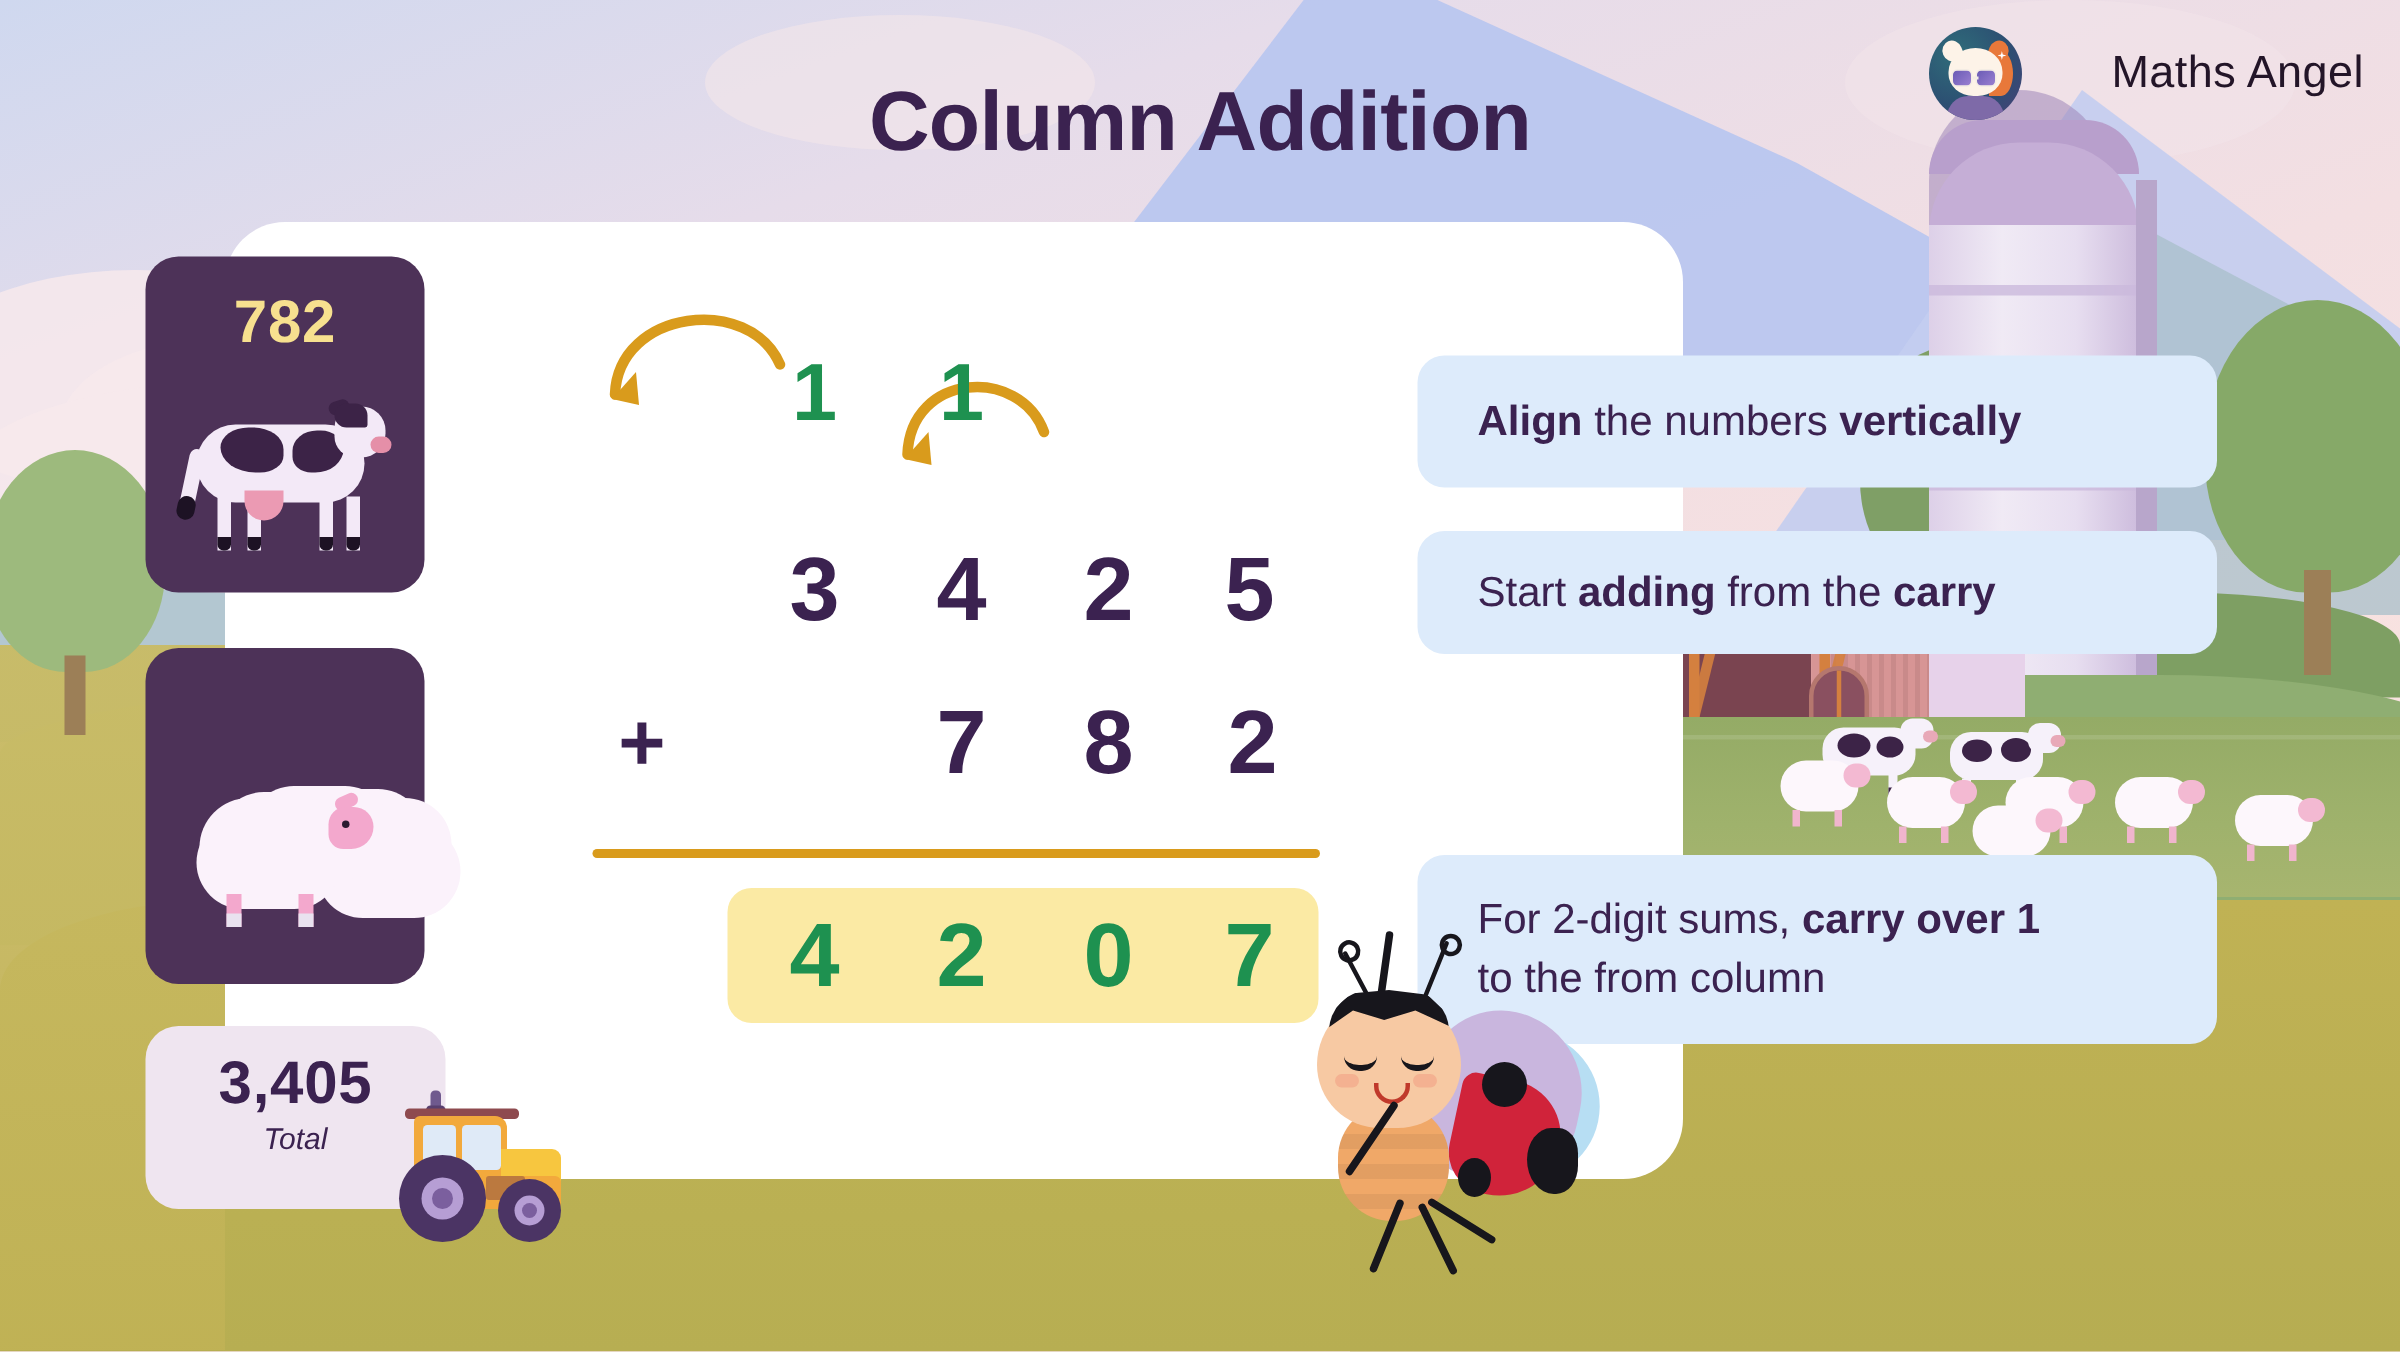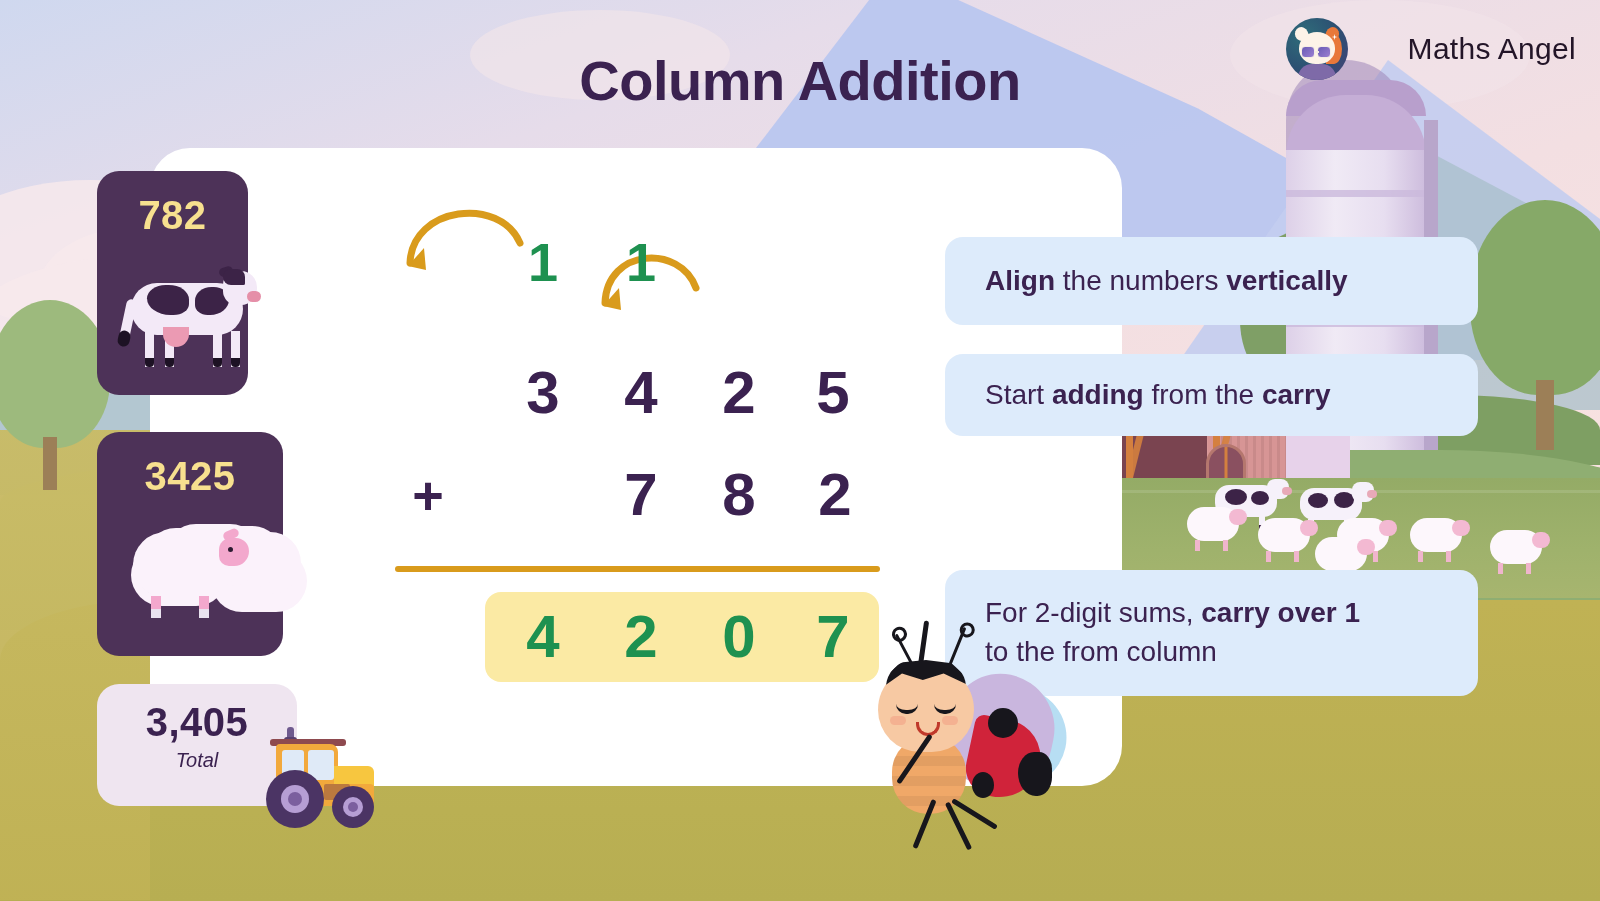--- a/index.html
+++ b/index.html
@@ -250,21 +250,21 @@
     position:absolute; right:10px; top:16px; width:6px; height:6px; background:#fff;
     clip-path:polygon(50% 0,60% 40%,100% 50%,60% 60%,50% 100%,40% 60%,0 50%,40% 40%);
   }
   .brand-name { font-size:30px; color:#231528; letter-spacing:.3px;margin-left:44px; }
 
   
   .card {
     position:absolute; border-radius:22px;
   }
   .card-dark { background:#4d3258; }
-  .card-cow   { left:97px; top:171px;  width:151px; height:224px; }
+  .card-cow   { left:97px; top:171px;  width:186px; height:224px; }
   .card-sheep { left:97px; top:432px;  width:186px; height:224px; }
   .card-total {
     left:97px; top:684px; width:200px; height:122px;
     background:#efe5f0;
   }
   .card-num {
     text-align:center; font-size:40px; font-weight:bold; color:#f7e08f;
     padding-top:22px; letter-spacing:.5px;
   }
   .total-num {
@@ -665,21 +665,20 @@
       </div>
     <div class="cow-udder"></div>
     <div class="cow-ear"></div>
     <div class="cow-head"></div>
     <div class="cow-head-spot"></div>
     <div class="cow-nose"></div>
   </div>
 </div>
 
 <div class="card card-dark card-sheep">
-  <div class="card-num">3425</div>
   <div class="sheep-art">
     <div class="sheep-body"></div>
     <div class="sheep-leg" style="left:24px; top:76px;">
         <i></i>
       </div>
     <div class="sheep-leg" style="left:72px; top:76px;">
         <i></i>
       </div>
     <div class="sheep-ear"></div>
     <div class="sheep-head"></div>

